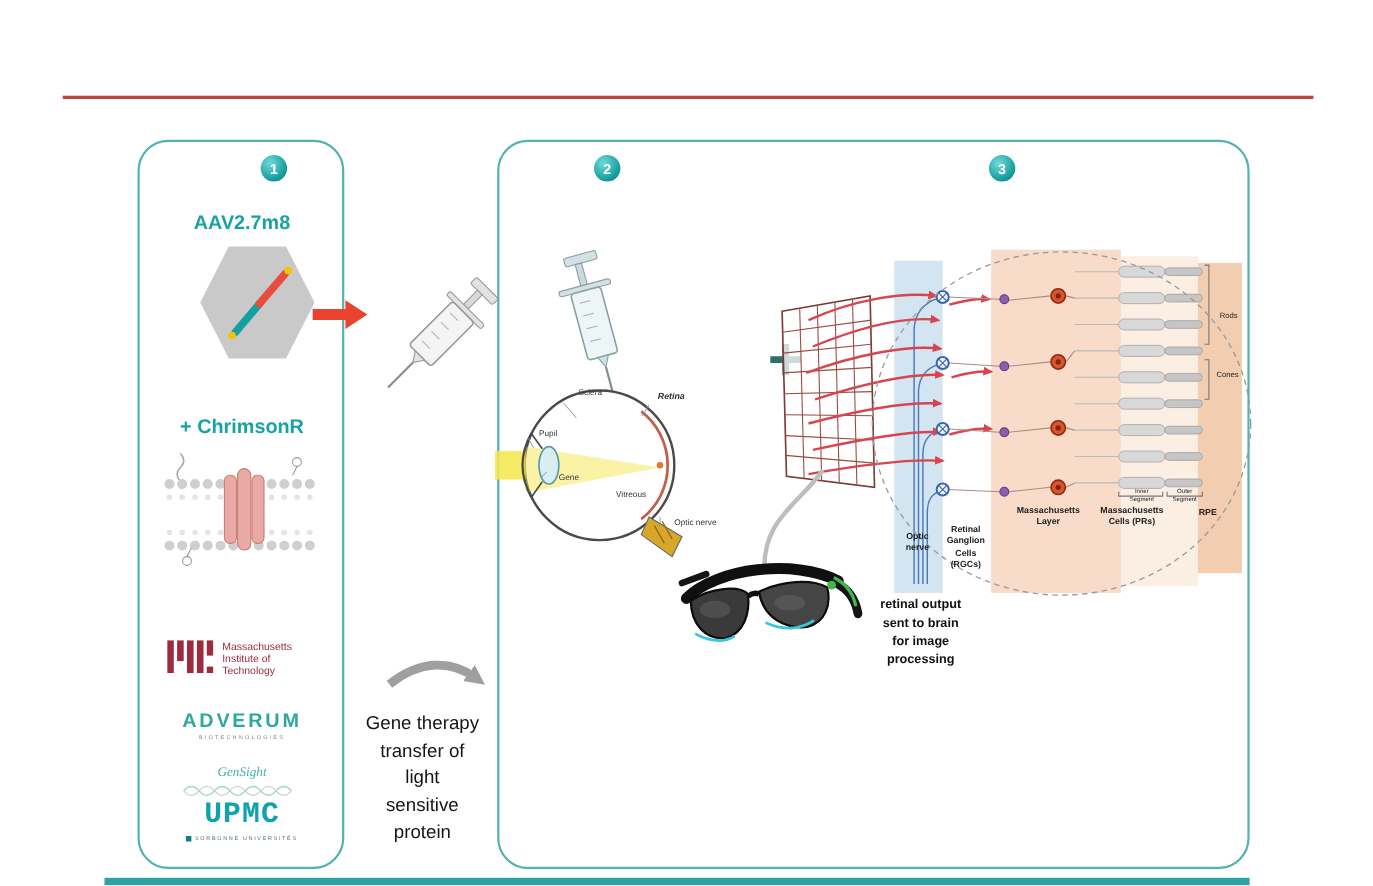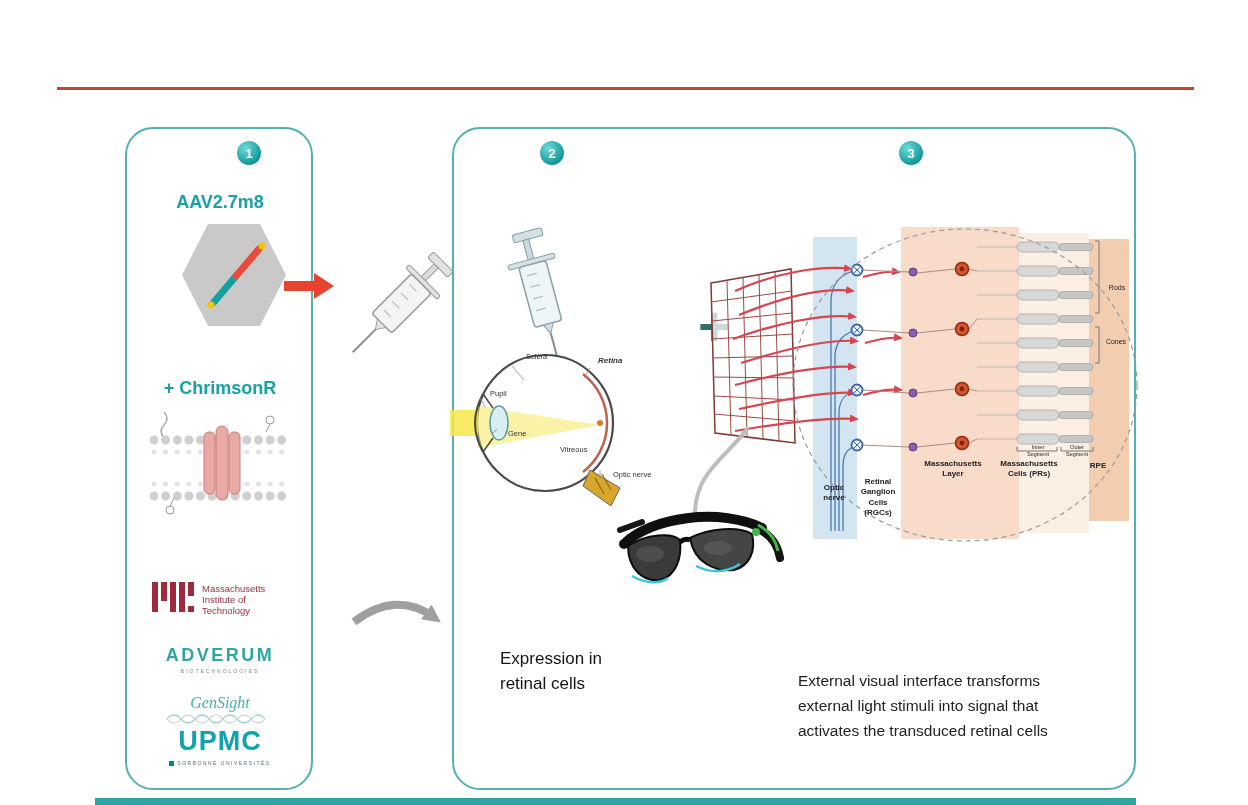--- a/index.html
+++ b/index.html
@@ -36,23 +36,23 @@
              white-space:pre-line; line-height:1.45; }
   .stim-title { position:absolute; font-size:16.5px; font-weight:bold; color:#161616; }
   .stim-body  { position:absolute; font-size:15.5px; color:#222; white-space:pre-line; line-height:1.6; }
 
   .mit-text { position:absolute; font-size:9.5px; font-weight:normal; color:#9e2b3d;
               white-space:pre-line; line-height:1.18; }
   .adverum  { position:absolute; font-size:18px; font-weight:bold; color:#2fa7a1;
               letter-spacing:2.5px; text-align:center; }
   .sub-logo { position:absolute; font-size:5px; color:#7a8a8a; letter-spacing:2px; text-align:center; }
   .gensight { position:absolute; font-family:"Liberation Serif", serif; font-style:italic;
-              font-size:16px; color:#43b1a9; text-align:center; }
+              font-size:12px; color:#43b1a9; text-align:center; }
   .upmc { position:absolute; font-size:27px; font-weight:bold; color:#0fa3ad;
-          text-align:center; letter-spacing:1px; }
+          text-align:center; letter-spacing:1px;font-family:Liberation Mono, monospace; }
   .upmc-sub { position:absolute; font-size:5px; color:#56707a; letter-spacing:1.5px; text-align:center; }
   .upmc-sub::before { content:""; display:inline-block; width:5px; height:5px; background:#0f7f88;
           margin-right:3px; vertical-align:middle; }
 </style>
 </head>
 <body>
 
 <div class="slide">
 
   <div class="divider"></div>
@@ -135,20 +135,25 @@
   <div class="upmc-sub" style="left:130px;top:760px;width:180px">SORBONNE UNIVERSITÉS</div>
 
   <svg class="abs" style="left:348px;top:592px" width="105" height="50">
     <defs>
       <marker id="arrG" markerUnits="userSpaceOnUse" markerWidth="20" markerHeight="20" refX="7" refY="9" orient="auto">
           <path d="M0,0 L18,9 L0,18 Z" fill="#9f9f9f"></path>
         </marker>
     </defs>
     <path d="M6,30 C34,8 62,8 84,24" stroke="#9f9f9f" stroke-width="8" fill="none" marker-end="url(#arrG)"></path>
   </svg>
+  <div class="caption center" style="left:316px;top:646px;width:136px">Gene therapy
+transfer of
+light
+sensitive
+protein</div>
 
   <svg class="abs" style="left:450px;top:218px" width="210" height="300">
     <g transform="rotate(-15 90 75)">
       <rect x="78" y="12" width="30" height="8" rx="2" fill="#d4e0e4" stroke="#88a0a8"></rect>
       <rect x="87" y="20" width="6" height="20" fill="#cdd9dd" stroke="#88a0a8"></rect>
       <rect x="66" y="40" width="48" height="5" rx="2" fill="#d4e0e4" stroke="#88a0a8"></rect>
       <rect x="76" y="45" width="28" height="62" rx="3" fill="#eef5f7" stroke="#88a0a8" stroke-width="1.5"></rect>
       <path d="M82,55 h10 M82,67 h10 M82,79 h10 M82,91 h10" stroke="#9cb4bc" stroke-width="1"></path>
       <polygon points="85,107 95,107 90,117" fill="#d4e0e4" stroke="#88a0a8"></polygon>
       <line x1="90" y1="117" x2="90" y2="145" stroke="#7d8f96" stroke-width="2"></line>
@@ -166,22 +171,20 @@
     <path d="M62,148 L74,162 M140,150 L134,160 M30,180 L35,189 M42,216 L47,211 M150,252 L150,259" stroke="#888888" stroke-width="0.8"></path>
   </svg>
 
   <div class="eye-lbl" style="left:498px;top:352px">Sclera</div>
   <div class="eye-lbl b" style="left:570px;top:356px">Retina</div>
   <div class="eye-lbl" style="left:462px;top:389px">Pupil</div>
   <div class="eye-lbl" style="left:480px;top:429px">Gene</div>
   <div class="eye-lbl" style="left:532px;top:445px">Vitreous</div>
   <div class="eye-lbl" style="left:585px;top:470px">Optic nerve</div>
 
-  <div class="caption" style="left:500px;top:647px;width:160px">Expression in
-retinal cells</div>
 
   <div class="plus" style="left:698px;top:298px">+</div>
 
   <svg class="abs" style="left:705px;top:225px" width="440" height="325">
     <defs>
       <marker id="arrR" markerUnits="userSpaceOnUse" markerWidth="10" markerHeight="10" refX="7" refY="4" orient="auto">
           <path d="M0,0 L9,4 L0,8 Z" fill="#d64550"></path>
         </marker>
       <g id="pr">
         <line x1="272" y1="0" x2="312" y2="0" stroke="#b9b9b9" stroke-width="1"></line>
@@ -297,19 +300,20 @@
     <ellipse cx="48" cy="62" rx="14" ry="8" fill="#5a5a5a" opacity="0.6"></ellipse>
     <ellipse cx="116" cy="56" rx="14" ry="7" fill="#606060" opacity="0.6"></ellipse>
     <path d="M78,50 Q83,46 88,48" stroke="#0f0f0f" stroke-width="5" fill="none"></path>
     <path d="M158,38 C170,44 176,54 178,66" stroke="#141414" stroke-width="8" fill="none" stroke-linecap="round"></path>
     <path d="M156,33 C168,39 174,49 176,59" stroke="#41b649" stroke-width="3" fill="none"></path>
     <circle cx="154" cy="40" r="4" fill="#41b649"></circle>
     <path d="M30,84 C44,92 58,92 66,86" stroke="#37c8dc" stroke-width="2.5" fill="none"></path>
     <path d="M94,74 C110,82 126,80 138,72" stroke="#37c8dc" stroke-width="2.5" fill="none"></path>
   </svg>
 
-
-  <div class="stim-body" style="left:798px;top:669px;width:345px">External visual interface transforms
-external light stimuli into signal that
-activates the transduced retinal cells</div>
+  <div class="out-cap" style="left:785px;top:542px;width:104px">retinal output
+sent to brain
+for image
+processing</div>
+
 
   <div class="footer-bar"></div>
 </div>
 
 </body></html>

